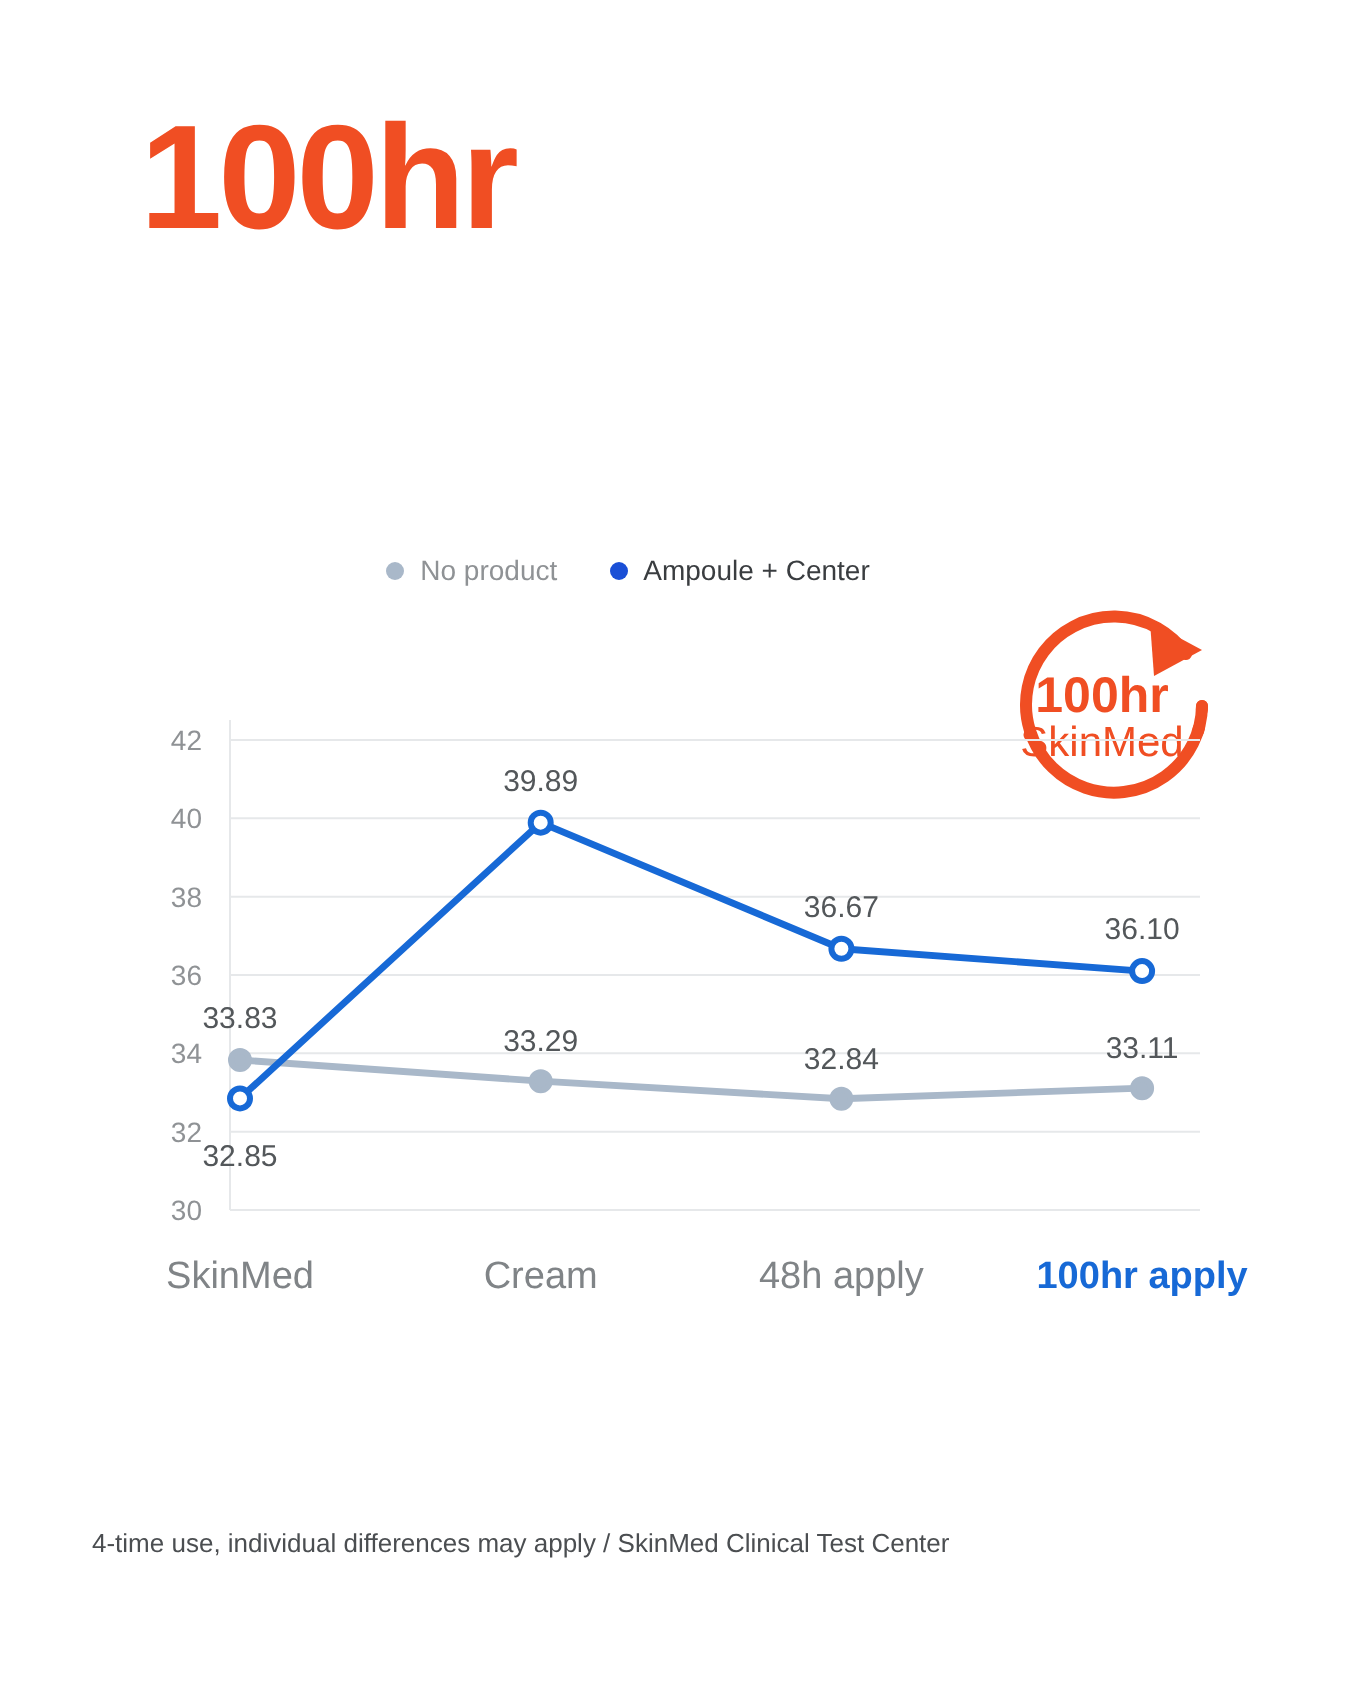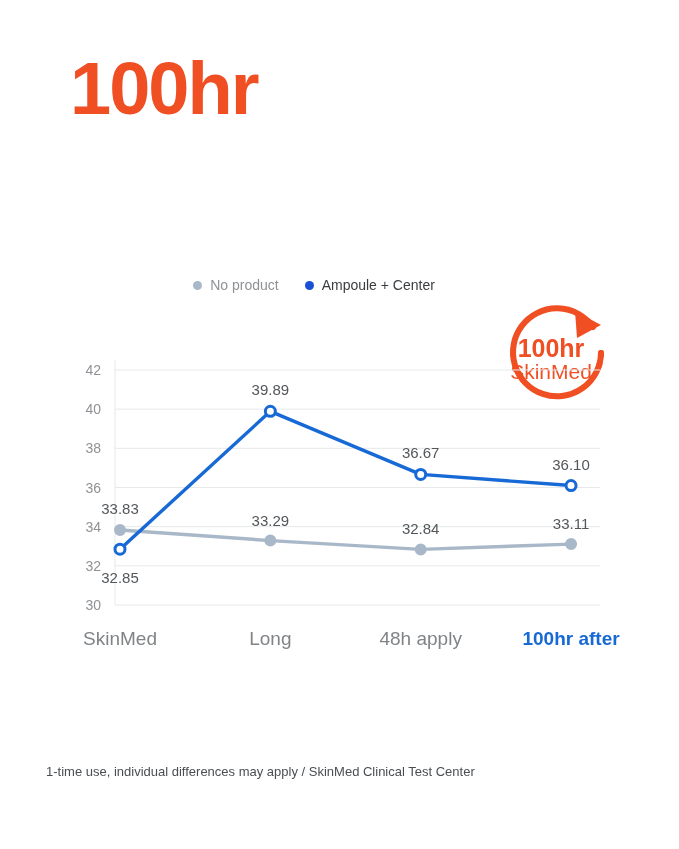--- a/index.html
+++ b/index.html
@@ -190,21 +190,21 @@
       <text x="120" y="253.18749999999997" text-anchor="middle" font-size="15" fill="#53575a" font-family="&quot;Liberation Sans&quot;, sans-serif">32.85</text>
       <circle cx="270.35" cy="81.32083333333333" r="5" fill="#ffffff" stroke="#1769d6" stroke-width="3"></circle>
       <text x="270.35" y="65.32083333333333" text-anchor="middle" font-size="15" fill="#53575a" font-family="&quot;Liberation Sans&quot;, sans-serif">39.89</text>
       <circle cx="420.7" cy="144.37916666666663" r="5" fill="#ffffff" stroke="#1769d6" stroke-width="3"></circle>
       <text x="420.7" y="128.37916666666663" text-anchor="middle" font-size="15" fill="#53575a" font-family="&quot;Liberation Sans&quot;, sans-serif">36.67</text>
       <circle cx="571.05" cy="155.54166666666663" r="5" fill="#ffffff" stroke="#1769d6" stroke-width="3"></circle>
       <text x="571.05" y="139.54166666666663" text-anchor="middle" font-size="15" fill="#53575a" font-family="&quot;Liberation Sans&quot;, sans-serif">36.10</text>
     </svg>
   <div id="xlabels">
       <div class="xlabel" style="left: 120px; top: 298px;">SkinMed</div>
-      <div class="xlabel" style="left: 270.35px; top: 298px;">Long</div>
+      <div class="xlabel" style="left: 270.35px; top: 298px;">Cream</div>
       <div class="xlabel" style="left: 420.7px; top: 298px;">48h apply</div>
-      <div class="xlabel highlight" style="left: 571.05px; top: 298px;">100hr after</div>
+      <div class="xlabel highlight" style="left: 571.05px; top: 298px;">100hr apply</div>
     </div>
 </div>
 
 <div id="footnote">
-  <div>1-time use, individual differences may apply / SkinMed Clinical Test Center</div>
+  <div>4-time use, individual differences may apply / SkinMed Clinical Test Center</div>
 </div>
 
 </body></html>

